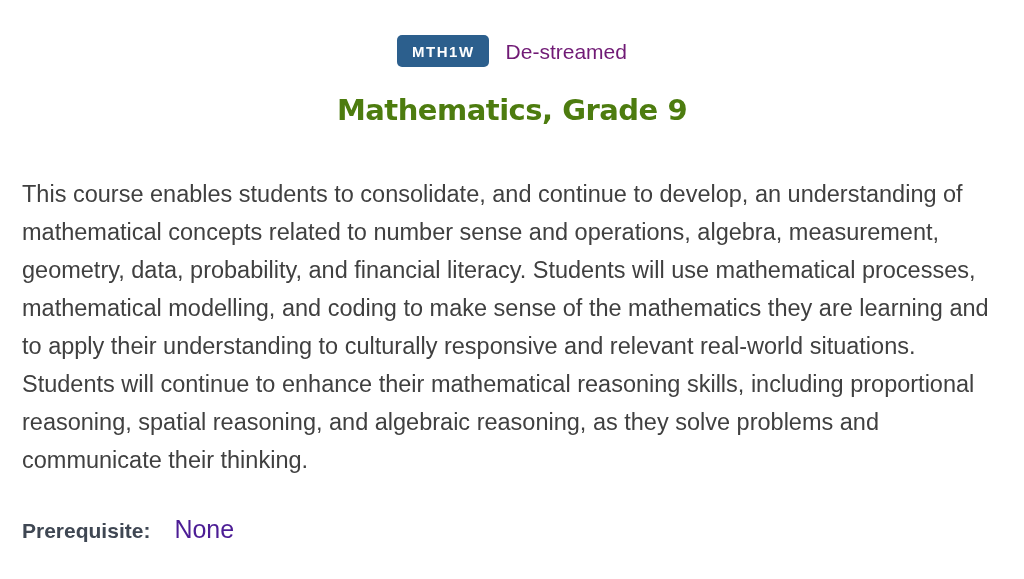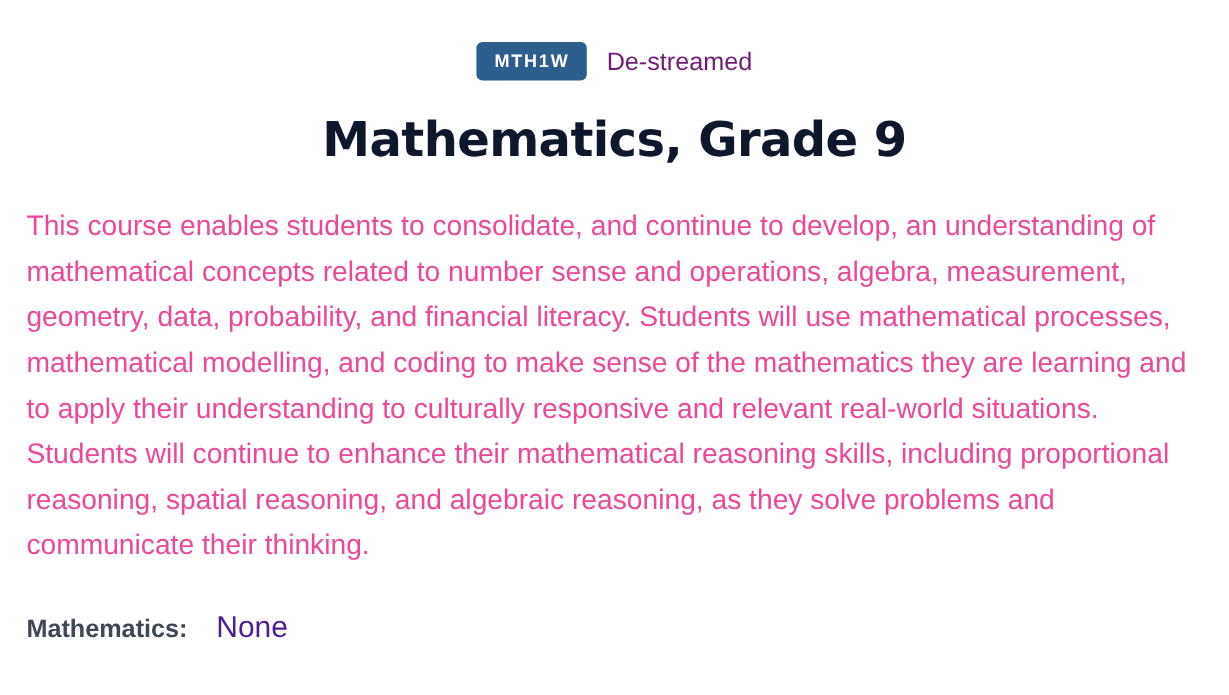--- a/index.html
+++ b/index.html
@@ -34,30 +34,30 @@
     display: inline-block;
   }
   .stream-label {
     color: #701a75;
     font-size: 21px;
     line-height: 1;
   }
   .page-title {
     margin-top: 26px;
     text-align: center;
-    color: #0f172a;
+    color: #4d7c0f;
     font-family: "DejaVu Sans", "Liberation Sans", sans-serif;
     font-weight: bold;
-    font-size: 40px;
+    font-size: 29px;
     letter-spacing: -0.5px;
     line-height: 1.15;
   }
   .course-description {
-    margin-top: 29px;
-    color: #ec4899;
+    margin-top: 48px;
+    color: #404040;
     font-size: 23.5px;
     line-height: 38px;
     max-width: 984px;
   }
   .prereq-row {
     margin-top: 36px;
     display: flex;
     align-items: baseline;
     gap: 24px;
   }
@@ -79,17 +79,17 @@
   <div class="badge-row">
     <span class="course-badge">MTH1W</span>
     <span class="stream-label">De-streamed</span>
   </div>
 
   <h1 class="page-title">Mathematics, Grade 9</h1>
 
   <p class="course-description">This course enables students to consolidate, and continue to develop, an understanding of mathematical concepts related to number sense and operations, algebra, measurement, geometry, data, probability, and financial literacy. Students will use mathematical processes, mathematical modelling, and coding to make sense of the mathematics they are learning and to apply their understanding to culturally responsive and relevant real-world situations. Students will continue to enhance their mathematical reasoning skills, including proportional reasoning, spatial reasoning, and algebraic reasoning, as they solve problems and communicate their thinking.</p>
 
   <div class="prereq-row">
-    <span class="prereq-label">Mathematics:</span>
+    <span class="prereq-label">Prerequisite:</span>
     <span class="prereq-value">None</span>
   </div>
 
 </div>
 
 </body></html>

